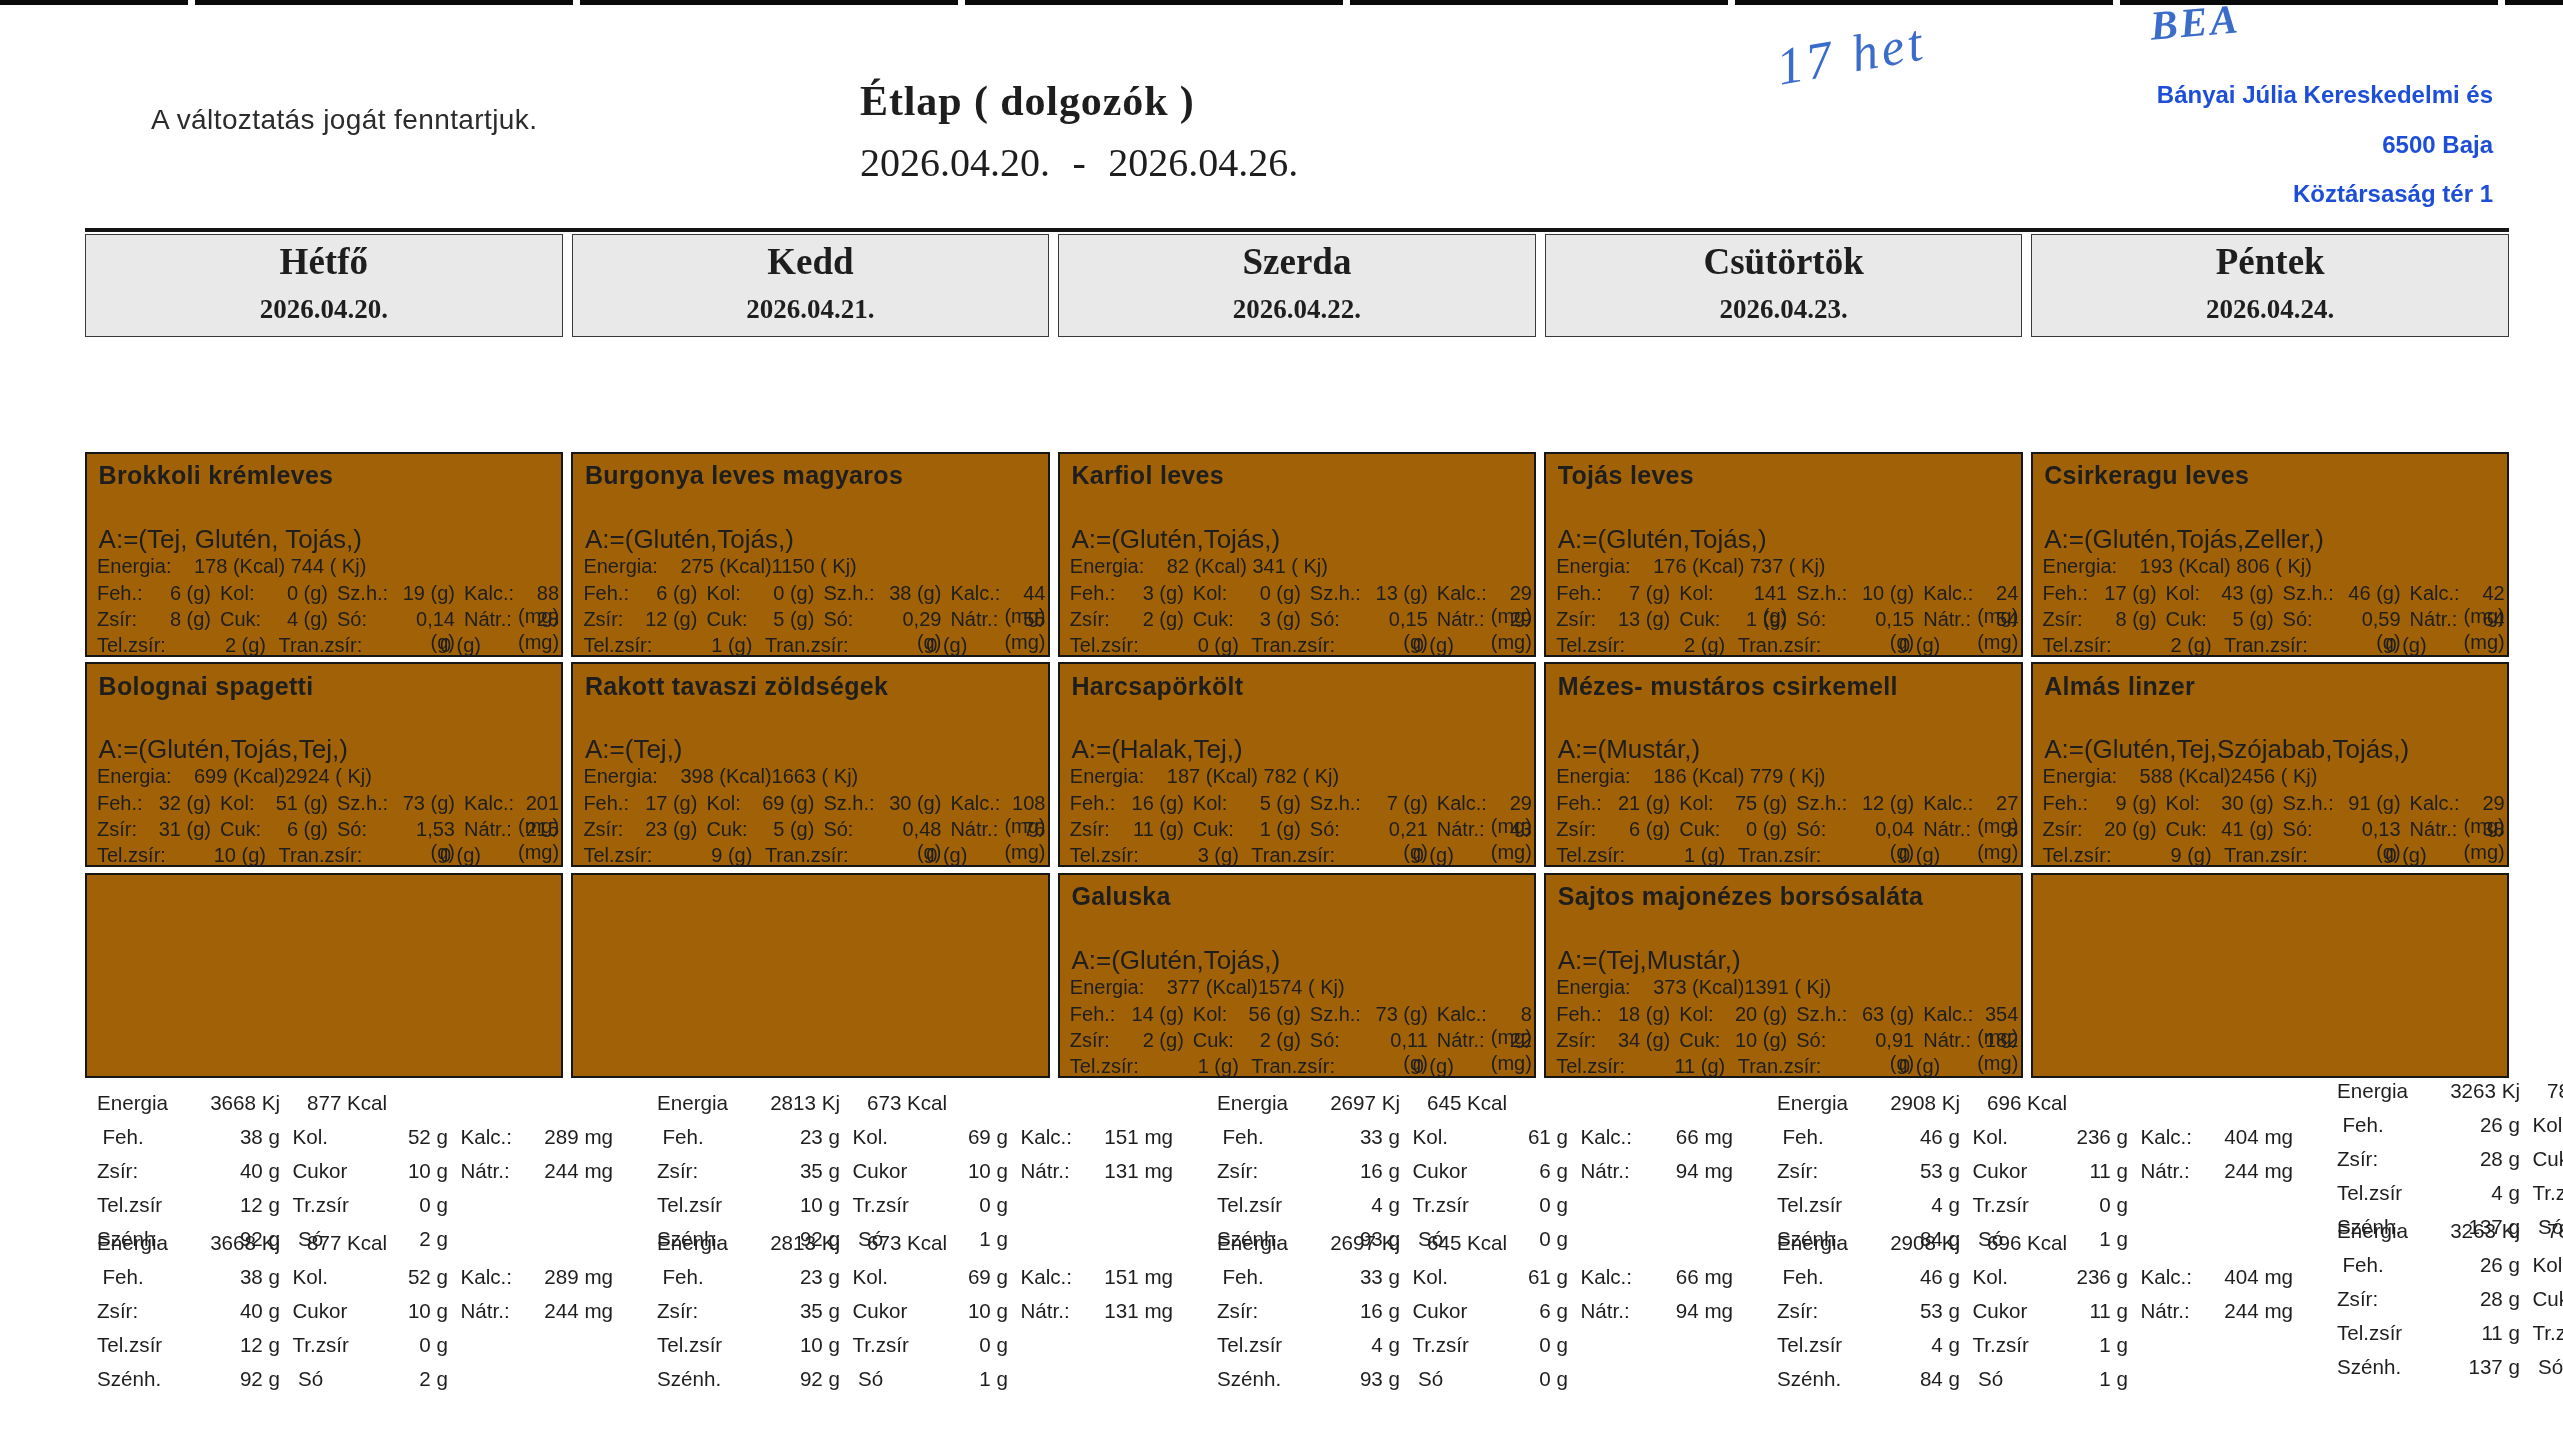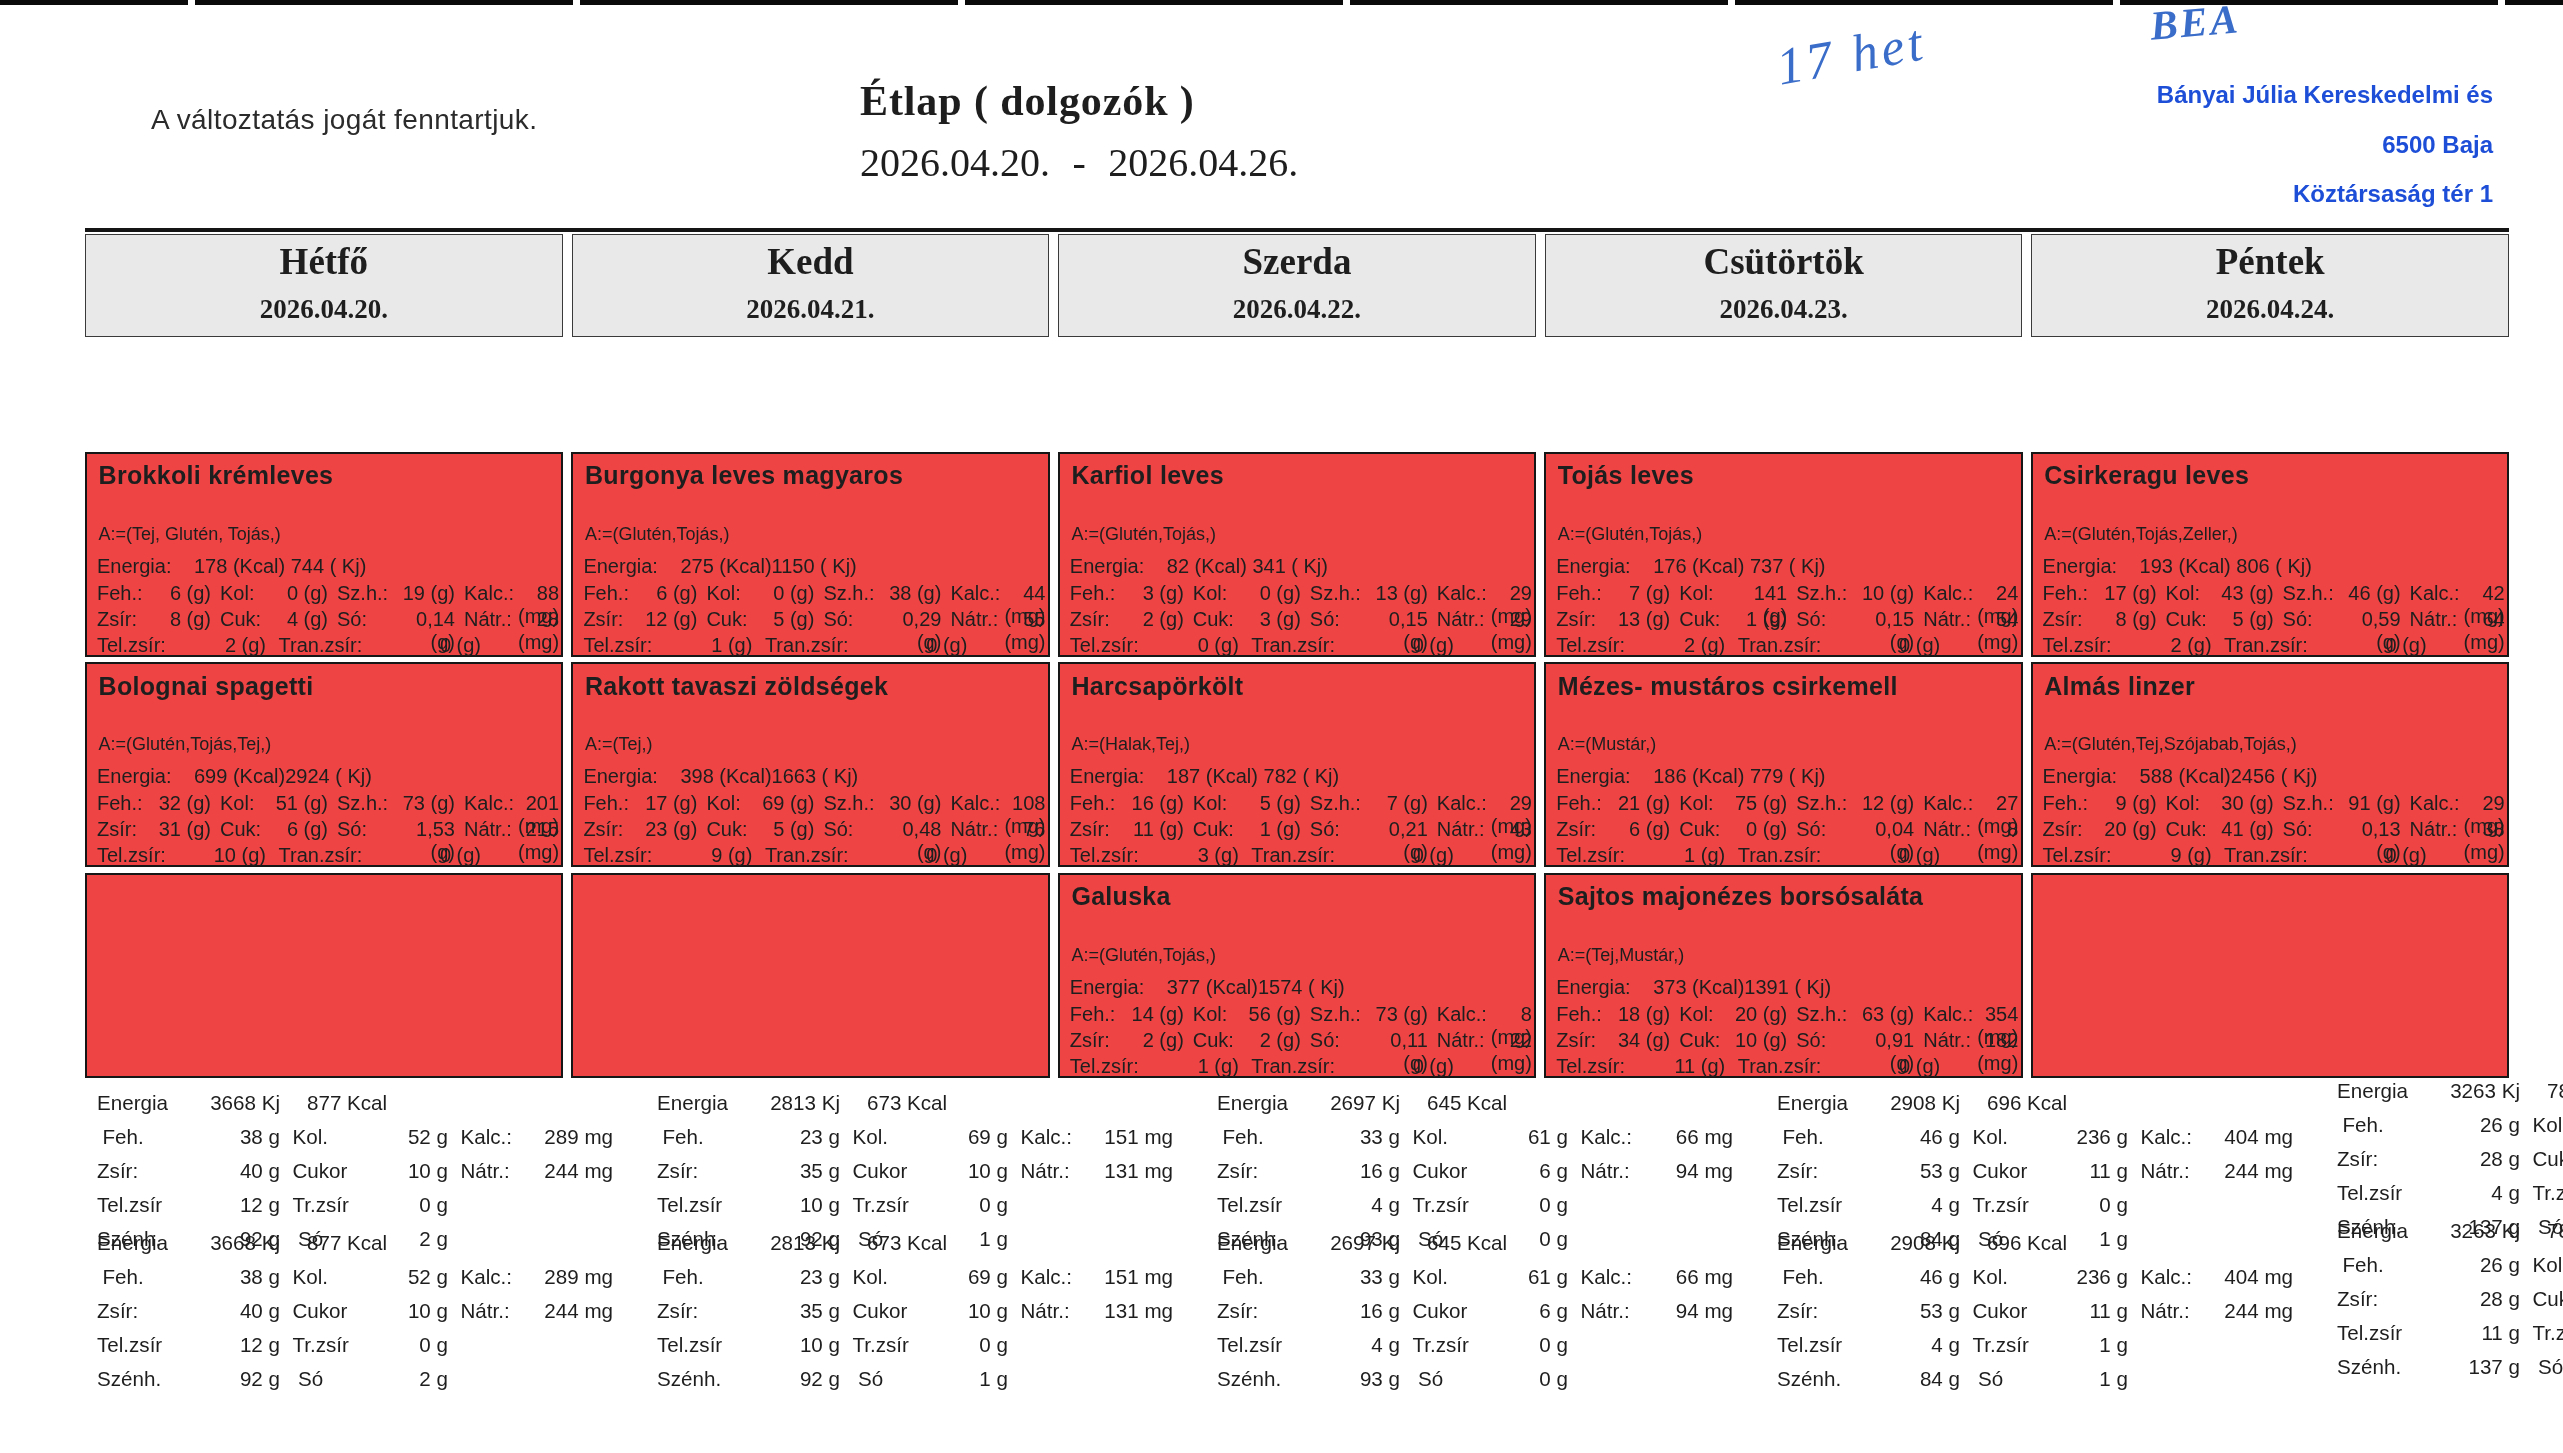--- a/index.html
+++ b/index.html
@@ -34,23 +34,23 @@
     padding:5.4px 0 10.8px 0;box-sizing:border-box;
   }
   .dayname{font-size:37px;}
   .daydate{font-size:27px;}
 
   
   .cardsarea{
     position:absolute;left:85px;top:452px;width:2424px;
     display:grid;grid-template-columns:repeat(5,1fr);grid-auto-rows:205px;gap:5.4px 8px;
   }
-  .card{border:2.7px solid #161616;background:#ef4444;position:relative;box-sizing:border-box;}
+  .card{border:2.7px solid #161616;background:#a16207;position:relative;box-sizing:border-box;}
   .card-name{position:absolute;left:11.6px;top:7.2px;right:7.2px;font-size:25px;font-weight:bold;letter-spacing:0.3px;}
-  .card-allergens{position:absolute;left:11.6px;top:70px;font-size:18px;}
+  .card-allergens{position:absolute;left:11.6px;top:70px;font-size:26px;}
   .cline{position:absolute;left:10px;right:7px;font-size:20px;}
   .cline .v{text-align:right;}
   .l-energia{top:101px;display:grid;grid-template-columns:97px auto;}
   .l-stats1{top:128px;}
   .l-stats2{top:154px;}
   .l-stats1,.l-stats2{display:grid;grid-template-columns:57px 57px 56px 61px 61px 66px 63px 1fr;}
   .l-stats3{top:180px;display:grid;grid-template-columns:90px 79px 116px 99px;}
 
   
   .sumrow{position:absolute;left:97px;width:2419px;display:grid;grid-template-columns:repeat(5,1fr);column-gap:14.3px;gap:44px;}

